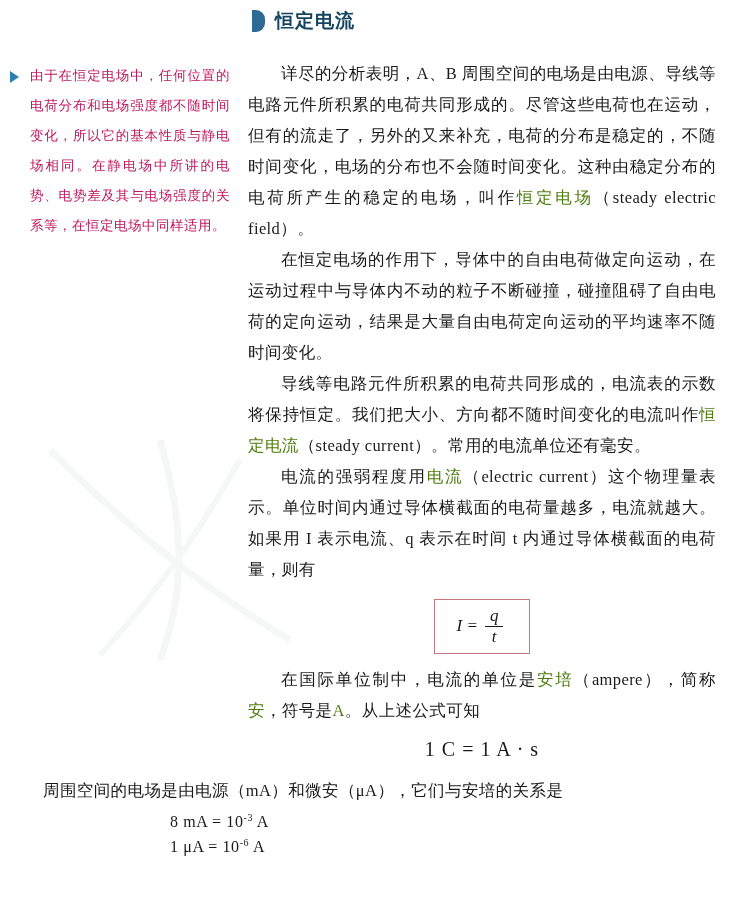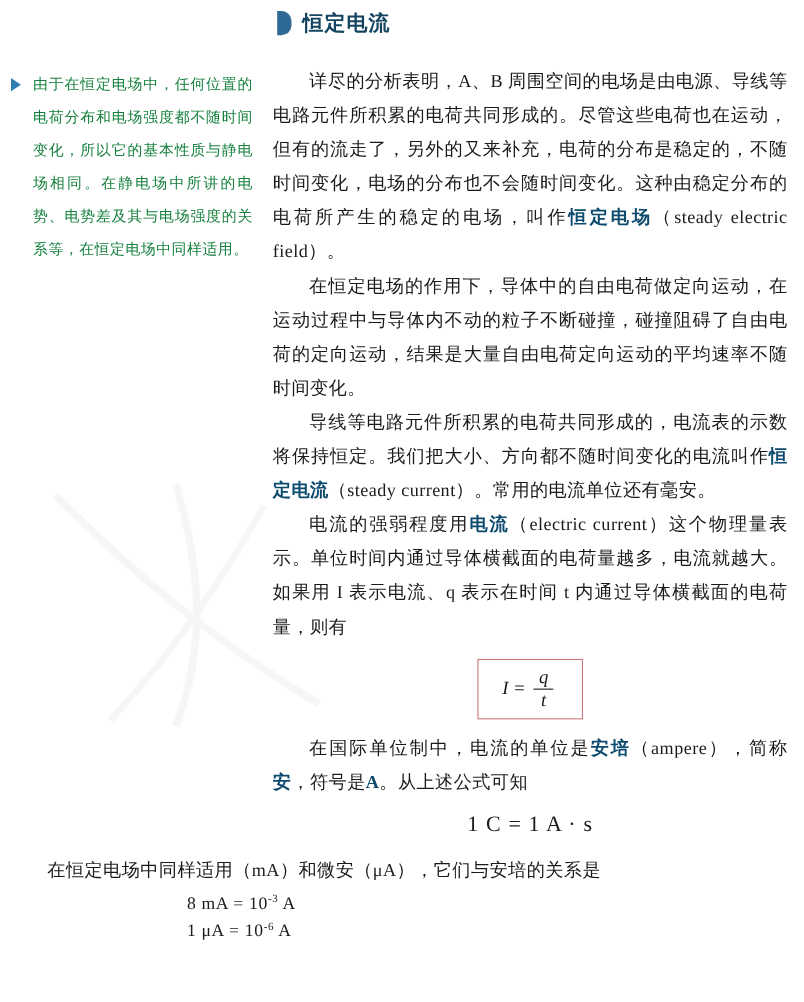--- a/index.html
+++ b/index.html
@@ -54,22 +54,22 @@
   .sidenotes {
     position: absolute;
     left: 8px;
     top: 62px;
     width: 222px;
   }
   .sidenote {
     position: relative;
     margin-bottom: 34px;
     padding-left: 22px;
-    color: #15803d;
-    font-family: Liberation Sans, sans-serif;
+    color: #be185d;
+    font-family: Liberation Mono, monospace;
     font-size: 13.5px;
     line-height: 30px;
     letter-spacing: 0.5px;
     text-align: justify;
   }
   .sidenote .tri {
     position: absolute;
     left: 2px;
     top: 9px;
     width: 0;
@@ -88,22 +88,22 @@
   }
   p.para {
     margin: 0 0 0 0;
     font-size: 16.5px;
     line-height: 31px;
     text-align: justify;
     text-indent: 2em;
     letter-spacing: 0.4px;
   }
   .term {
-    color: #0c4a6e;
-    font-weight: bold;
+    color: #4d7c0f;
+    font-weight: normal;
   }
   .en {
     font-family: "Liberation Serif", serif;
     font-weight: normal;
   }
   .ital {
     font-style: italic;
   }
 
   
@@ -212,16 +212,16 @@
       </span>
     </div>
   </div>
 
   <p class="para"><span>在国际单位制中，电流的单位是</span><span class="term">安培</span><span class="en">（ampere）</span><span>，简称</span><span class="term">安</span><span>，符号是</span><span class="term">A</span><span>。从上述公式可知</span></p>
 
   <div class="centered-eq">1 C = 1 A · s</div>
 </div>
 
 <div class="bottom">
-  <p class="para">在恒定电场中同样适用（mA）和微安（μA），它们与安培的关系是</p>
+  <p class="para">周围空间的电场是由电源（mA）和微安（μA），它们与安培的关系是</p>
   <p class="eq-line"><span>8 mA = 10</span><sup class="exp">-3</sup><span> A</span></p>
   <p class="eq-line"><span>1 μA = 10</span><sup class="exp">-6</sup><span> A</span></p>
 </div>
 
 </body></html>

